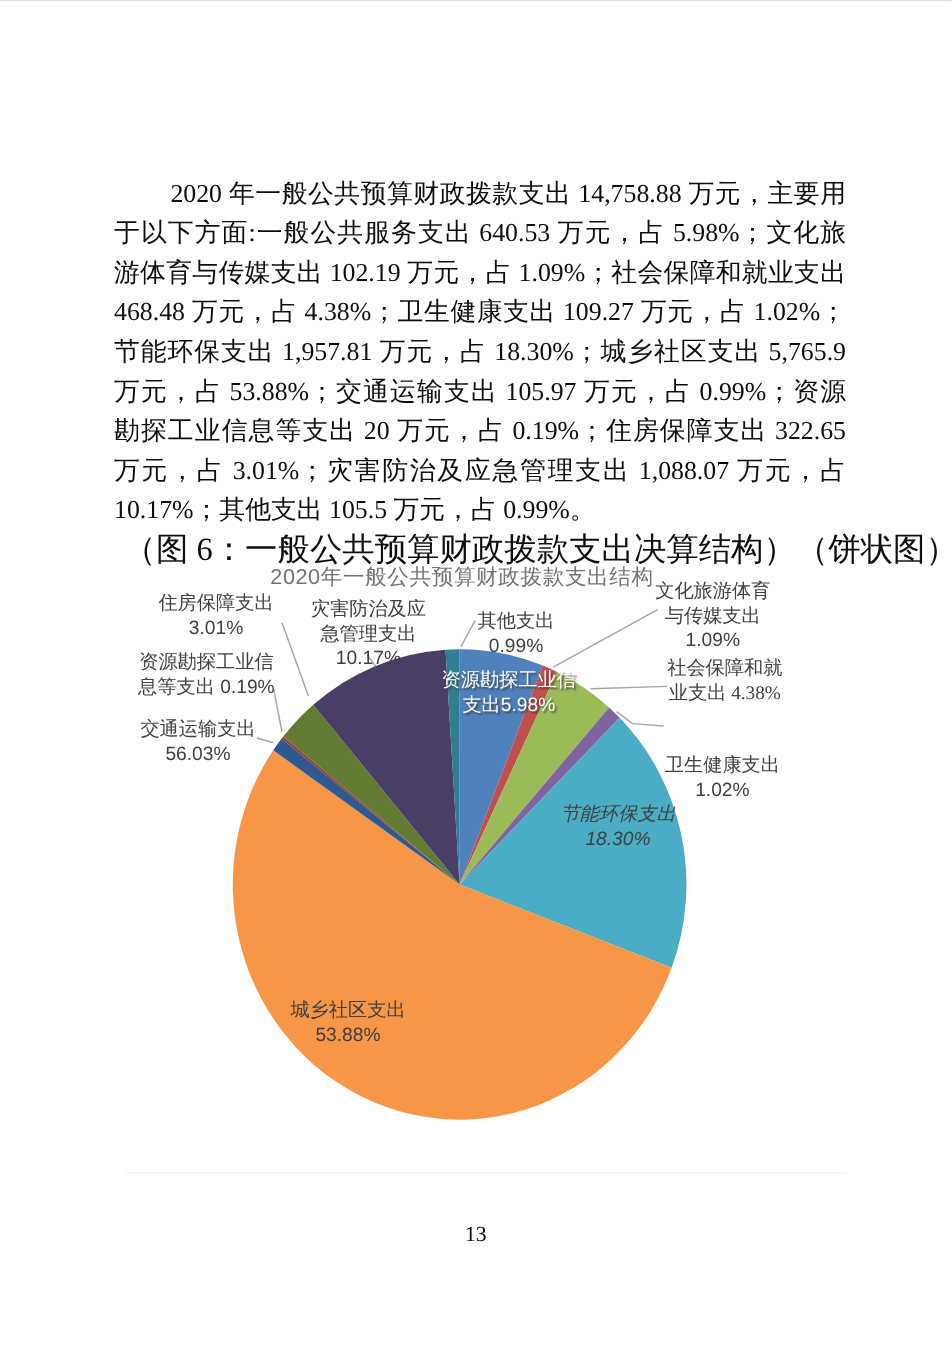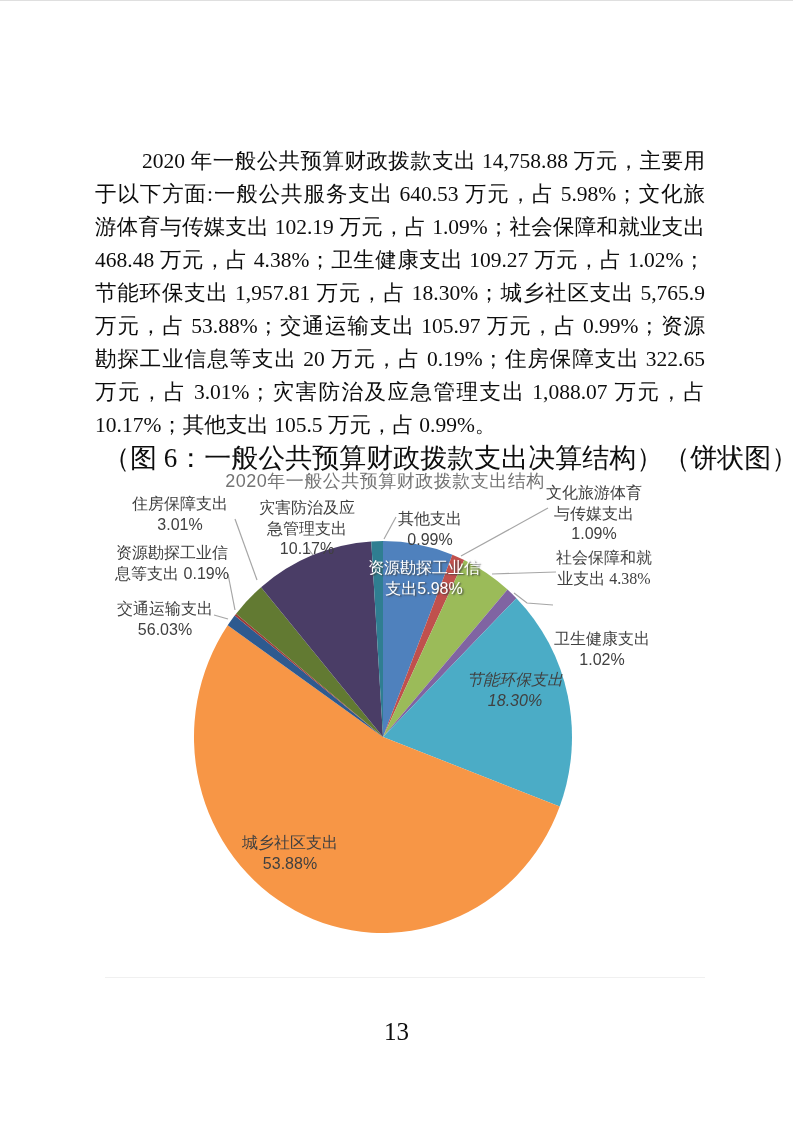--- a/index.html
+++ b/index.html
@@ -41,21 +41,21 @@
   }
   .slice-label.inside-white {
     color:#ffffff; text-shadow:1.5px 1.5px 1.5px rgba(64,64,64,.85);
   }
   .chart-frame-bottom {
     position:absolute; left:10px; bottom:0; width:600px; height:1px;
     background:#f0f0f0;
   }
   .page-number {
     position:absolute; left:0; top:1018px; width:100%;
-    text-align:center; font-size:25px; color:#0d0d0d;
+    text-align:center; font-size:18px; color:#0d0d0d;
   }
 </style>
 </head>
 <body>
 
 <div class="top-edge-line"></div>
 
 <div class="body-text">
     <div class="pline first">2020 年一般公共预算财政拨款支出 14,758.88 万元，主要用</div>
     <div class="pline">于以下方面:一般公共服务支出 640.53 万元，占 5.98%；文化旅</div>

